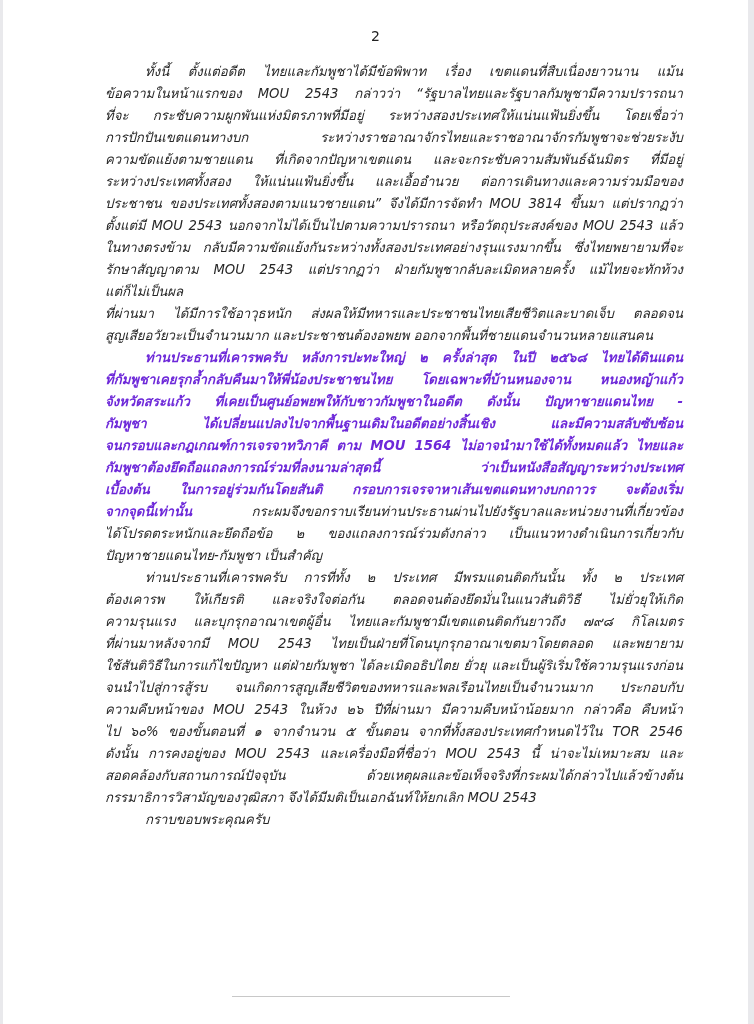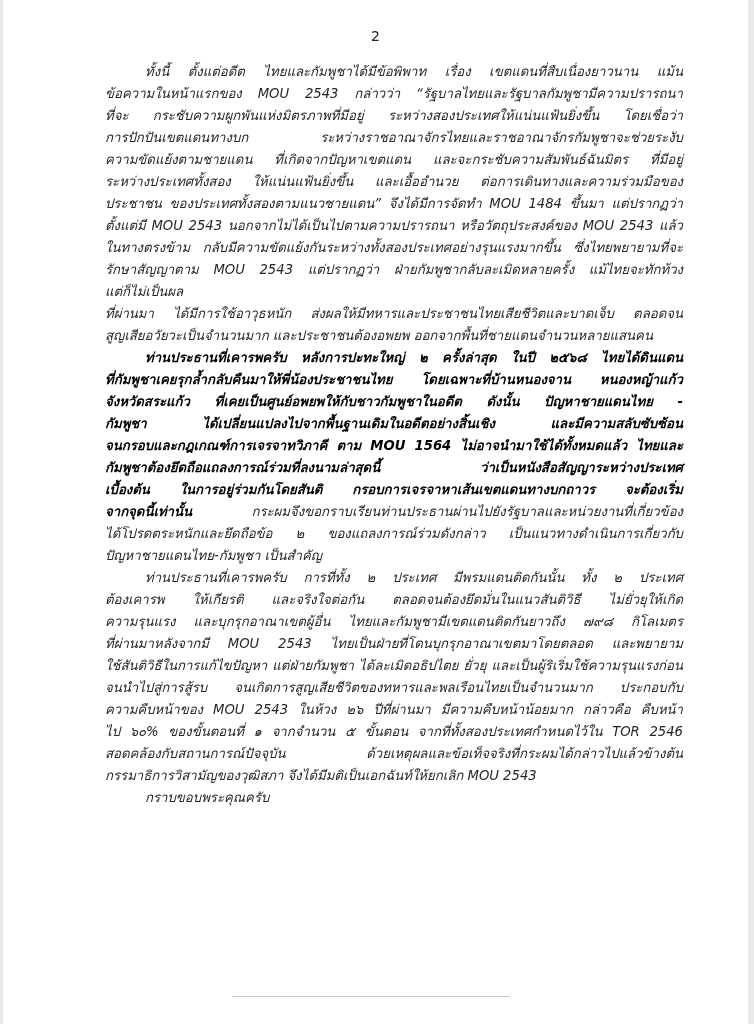--- a/index.html
+++ b/index.html
@@ -24,39 +24,39 @@
     font-style: italic;
   }
   .line {
     height: 22px; line-height: 22px;
     white-space: nowrap;
     text-align: justify; text-align-last: justify;
     overflow: visible;
   }
   .line.last { text-align-last: left; }
   .line.indent { padding-left: 40px; }
-  .seg.bold { font-weight: bold; color: #000000; margin-top: 13px; }
+  .seg.bold { font-weight: bold; color: #6d28d9; margin-top: 13px; }
   .divider {
     position: absolute; left: 229px; top: 996px;
     width: 278px; height: 0; border-top: 1.5px solid #c8c8c8;
   }
 </style>
 </head>
 <body>
 
 <div class="page">
   <div class="page-number">2</div>
   <div class="body-text" id="body-text">
       <div class="line indent"><span class="seg">ทั้งนี้ ตั้งแต่อดีต ไทยและกัมพูชาได้มีข้อพิพาท เรื่อง เขตแดนที่สืบเนื่องยาวนาน แม้น</span></div>
       <div class="line"><span class="seg">ข้อความในหน้าแรกของ MOU 2543 กล่าวว่า “รัฐบาลไทยและรัฐบาลกัมพูชามีความปรารถนา</span></div>
       <div class="line"><span class="seg">ที่จะ กระชับความผูกพันแห่งมิตรภาพที่มีอยู่ ระหว่างสองประเทศให้แน่นแฟ้นยิ่งขึ้น โดยเชื่อว่า</span></div>
       <div class="line"><span class="seg">การปักปันเขตแดนทางบก ระหว่างราชอาณาจักรไทยและราชอาณาจักรกัมพูชาจะช่วยระงับ</span></div>
       <div class="line"><span class="seg">ความขัดแย้งตามชายแดน ที่เกิดจากปัญหาเขตแดน และจะกระชับความสัมพันธ์ฉันมิตร ที่มีอยู่</span></div>
       <div class="line"><span class="seg">ระหว่างประเทศทั้งสอง ให้แน่นแฟ้นยิ่งขึ้น และเอื้ออำนวย ต่อการเดินทางและความร่วมมือของ</span></div>
-      <div class="line"><span class="seg">ประชาชน ของประเทศทั้งสองตามแนวชายแดน” จึงได้มีการจัดทำ MOU 1484 ขึ้นมา แต่ปรากฏว่า</span></div>
+      <div class="line"><span class="seg">ประชาชน ของประเทศทั้งสองตามแนวชายแดน” จึงได้มีการจัดทำ MOU 3814 ขึ้นมา แต่ปรากฏว่า</span></div>
       <div class="line"><span class="seg">ตั้งแต่มี MOU 2543 นอกจากไม่ได้เป็นไปตามความปรารถนา หรือวัตถุประสงค์ของ MOU 2543 แล้ว</span></div>
       <div class="line"><span class="seg">ในทางตรงข้าม กลับมีความขัดแย้งกันระหว่างทั้งสองประเทศอย่างรุนแรงมากขึ้น ซึ่งไทยพยายามที่จะ</span></div>
       <div class="line"><span class="seg">รักษาสัญญาตาม MOU 2543 แต่ปรากฏว่า ฝ่ายกัมพูชากลับละเมิดหลายครั้ง แม้ไทยจะทักท้วง</span></div>
       <div class="line last"><span class="seg">แต่ก็ไม่เป็นผล</span></div>
       <div class="line"><span class="seg">ที่ผ่านมา ได้มีการใช้อาวุธหนัก ส่งผลให้มีทหารและประชาชนไทยเสียชีวิตและบาดเจ็บ ตลอดจน</span></div>
       <div class="line last"><span class="seg">สูญเสียอวัยวะเป็นจำนวนมาก และประชาชนต้องอพยพ ออกจากพื้นที่ชายแดนจำนวนหลายแสนคน</span></div>
       <div class="line indent"><span class="seg bold">ท่านประธานที่เคารพครับ หลังการปะทะใหญ่ ๒ ครั้งล่าสุด ในปี ๒๕๖๘ ไทยได้ดินแดน</span></div>
       <div class="line"><span class="seg bold">ที่กัมพูชาเคยรุกล้ำกลับคืนมาให้พี่น้องประชาชนไทย โดยเฉพาะที่บ้านหนองจาน หนองหญ้าแก้ว</span></div>
       <div class="line"><span class="seg bold">จังหวัดสระแก้ว ที่เคยเป็นศูนย์อพยพให้กับชาวกัมพูชาในอดีต ดังนั้น ปัญหาชายแดนไทย -</span></div>
       <div class="line"><span class="seg bold">กัมพูชา ได้เปลี่ยนแปลงไปจากพื้นฐานเดิมในอดีตอย่างสิ้นเชิง และมีความสลับซับซ้อน</span></div>
@@ -67,18 +67,19 @@
       <div class="line"><span class="seg">ได้โปรดตระหนักและยึดถือข้อ ๒ ของแถลงการณ์ร่วมดังกล่าว เป็นแนวทางดำเนินการเกี่ยวกับ</span></div>
       <div class="line last"><span class="seg">ปัญหาชายแดนไทย-กัมพูชา เป็นสำคัญ</span></div>
       <div class="line indent"><span class="seg">ท่านประธานที่เคารพครับ การที่ทั้ง ๒ ประเทศ มีพรมแดนติดกันนั้น ทั้ง ๒ ประเทศ</span></div>
       <div class="line"><span class="seg">ต้องเคารพ ให้เกียรติ และจริงใจต่อกัน ตลอดจนต้องยึดมั่นในแนวสันติวิธี ไม่ยั่วยุให้เกิด</span></div>
       <div class="line"><span class="seg">ความรุนแรง และบุกรุกอาณาเขตผู้อื่น ไทยและกัมพูชามีเขตแดนติดกันยาวถึง ๗๙๘ กิโลเมตร</span></div>
       <div class="line"><span class="seg">ที่ผ่านมาหลังจากมี MOU 2543  ไทยเป็นฝ่ายที่โดนบุกรุกอาณาเขตมาโดยตลอด และพยายาม</span></div>
       <div class="line"><span class="seg">ใช้สันติวิธีในการแก้ไขปัญหา แต่ฝ่ายกัมพูชา ได้ละเมิดอธิปไตย ยั่วยุ และเป็นผู้ริเริ่มใช้ความรุนแรงก่อน</span></div>
       <div class="line"><span class="seg">จนนำไปสู่การสู้รบ จนเกิดการสูญเสียชีวิตของทหารและพลเรือนไทยเป็นจำนวนมาก ประกอบกับ</span></div>
       <div class="line"><span class="seg">ความคืบหน้าของ MOU 2543 ในห้วง ๒๖ ปีที่ผ่านมา มีความคืบหน้าน้อยมาก กล่าวคือ คืบหน้า</span></div>
       <div class="line"><span class="seg">ไป ๖๐% ของขั้นตอนที่ ๑ จากจำนวน ๕ ขั้นตอน จากที่ทั้งสองประเทศกำหนดไว้ใน TOR 2546</span></div>
+      <div class="line"><span class="seg">ดังนั้น การคงอยู่ของ MOU 2543 และเครื่องมือที่ชื่อว่า MOU 2543 นี้ น่าจะไม่เหมาะสม และ</span></div>
       <div class="line"><span class="seg">สอดคล้องกับสถานการณ์ปัจจุบัน ด้วยเหตุผลและข้อเท็จจริงที่กระผมได้กล่าวไปแล้วข้างต้น</span></div>
       <div class="line last"><span class="seg">กรรมาธิการวิสามัญของวุฒิสภา จึงได้มีมติเป็นเอกฉันท์ให้ยกเลิก MOU 2543</span></div>
       <div class="line indent last"><span class="seg">กราบขอบพระคุณครับ</span></div>
     </div>
   <div class="divider"></div>
 </div>
 
 </body></html>

